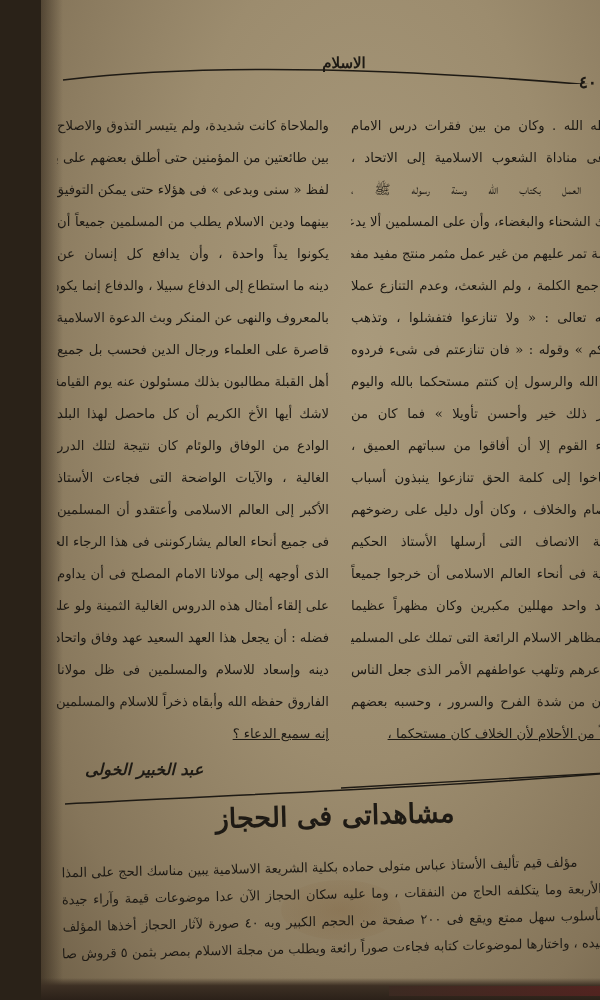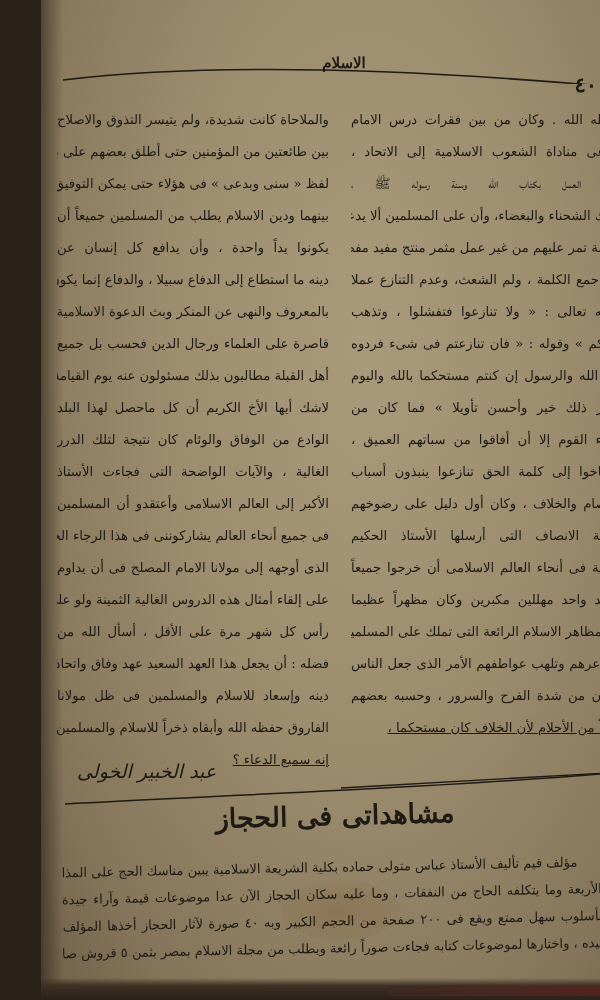--- a/index.html
+++ b/index.html
@@ -58,42 +58,42 @@
       top: 0;
       text-align: center;
       font-size: 15px;
       font-weight: bold;
       letter-spacing: 1px;
     }
     .page-number {
       position: absolute;
       right: 30px;
       top: 18px;
-      font-size: 21px;
+      font-size: 17px;
       font-weight: bold;
     }
     .head-rule {
       position: absolute;
       top: 64px;
       left: 20px;
       width: 566px;
       height: 20px;
     }
     .head-rule svg { width: 100%; height: 100%; display: block; }
 
     .columns {
       position: absolute;
       top: 96px;
       left: 16px;
       width: 570px;
       height: 690px;
     }
     .col {
       position: absolute;
-      top: 8px;
+      top: 14px;
       width: 272px;
       font-size: 13.2px;
       line-height: 32px;
       text-align: justify;
       text-align-last: justify;
     }
     .col.right { right: 4px; }
     .col.left { left: 0px; }
     .col .line {
       display: block;
@@ -106,24 +106,25 @@
     .col .line.last { text-align-last: right; text-decoration: underline; }
     .col-divider {
       position: absolute;
       left: 285px;
       top: 0;
       width: 1px;
       height: 690px;
     }
     .signature {
       position: absolute;
-      left: 36px;
+      left: 44px;
       top: 760px;
-      font-size: 19px;
+      font-size: 16px;
       font-style: italic;
+      font-weight: bold;
     }
     .section-rule {
       position: absolute;
       left: 16px;
       top: 772px;
       width: 570px;
       height: 34px;
     }
     .section-rule svg { width: 100%; height: 100%; display: block; }
 
@@ -218,21 +219,20 @@
         <span class="line">بالمعروف والنهى عن المنكر وبث الدعوة الاسلامية</span>
         <span class="line">قاصرة على العلماء ورجال الدين فحسب بل جميع</span>
         <span class="line">أهل القبلة مطالبون بذلك مسئولون عنه يوم القيامة</span>
         <span class="line">لاشك أيها الأخ الكريم أن كل ماحصل لهذا البلد</span>
         <span class="line">الوادع من الوفاق والوئام كان نتيجة لتلك الدرر</span>
         <span class="line">الغالية ، والآيات الواضحة التى فجاءت الأستاذ</span>
         <span class="line">الأكبر إلى العالم الاسلامى وأعتقدو أن المسلمين</span>
         <span class="line">فى جميع أنحاء العالم يشاركوننى فى هذا الرجاء الحار</span>
         <span class="line">الذى أوجهه إلى مولانا الامام المصلح فى أن يداوم</span>
         <span class="line">على إلقاء أمثال هذه الدروس الغالية الثمينة ولو على</span>
-        <span class="line">رأس كل شهر مرة على الأقل ، أسأل الله من</span>
         <span class="line">فضله : أن يجعل هذا العهد السعيد عهد وفاق واتحاد</span>
         <span class="line">دينه وإسعاد للاسلام والمسلمين فى ظل مولانا</span>
         <span class="line">الفاروق حفظه الله وأبقاه ذخراً للاسلام والمسلمين</span>
         <span class="line last">إنه سميع الدعاء ؟</span>
       </div>
   </div>
 
   <div class="signature">عبد الخبير الخولى</div>
 
   <div class="section-rule">

